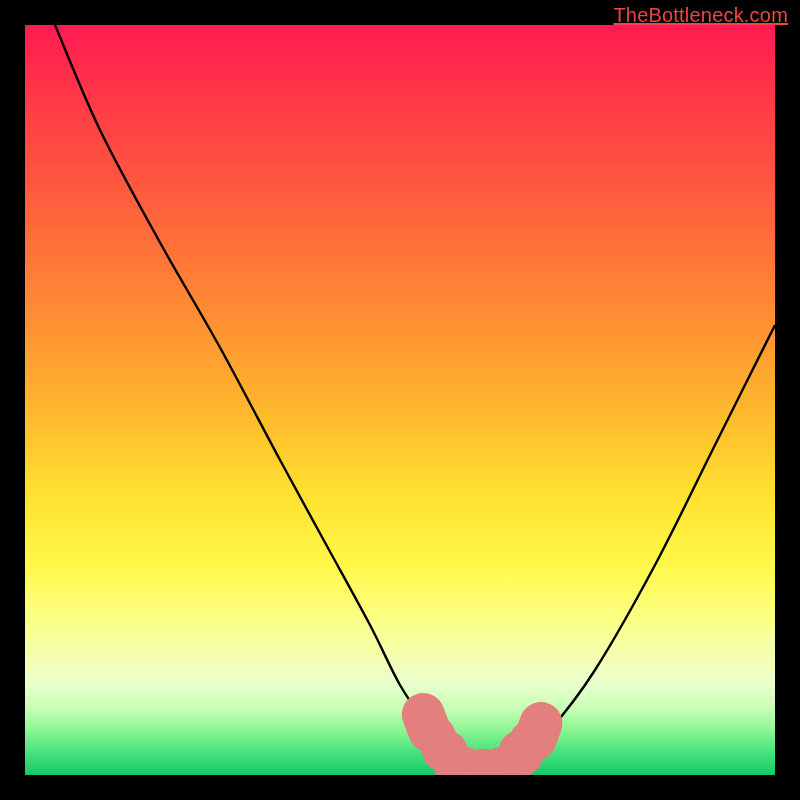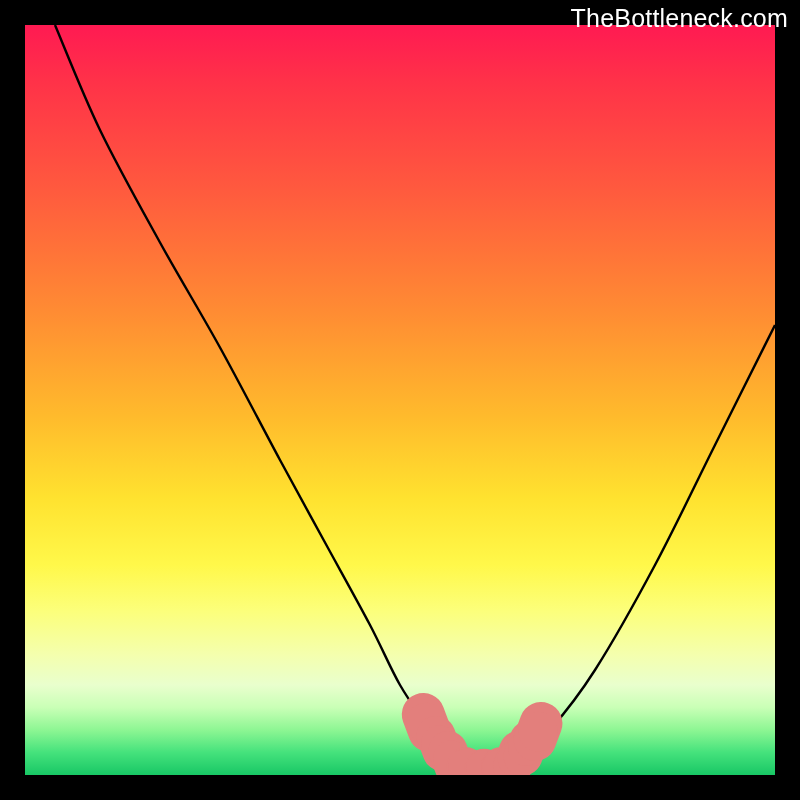--- a/index.html
+++ b/index.html
@@ -50,25 +50,26 @@
   }
   .curve {
     position: absolute;
     inset: 0;
     pointer-events: none;
   }
   .watermark {
     position: absolute;
     top: 4px;
     right: 12px;
-    color: #ffffff;
-    font-size: 25px;
+    color: #ef4444;
+    font-size: 20px;
     font-weight: 500;
     letter-spacing: 0.2px;
     user-select: none;
+    text-decoration: underline;
   }
 </style>
 </head>
 <body>
 
 <div class="frame">
 
   <div class="plot-area">
     <div class="gradient"></div>
 

